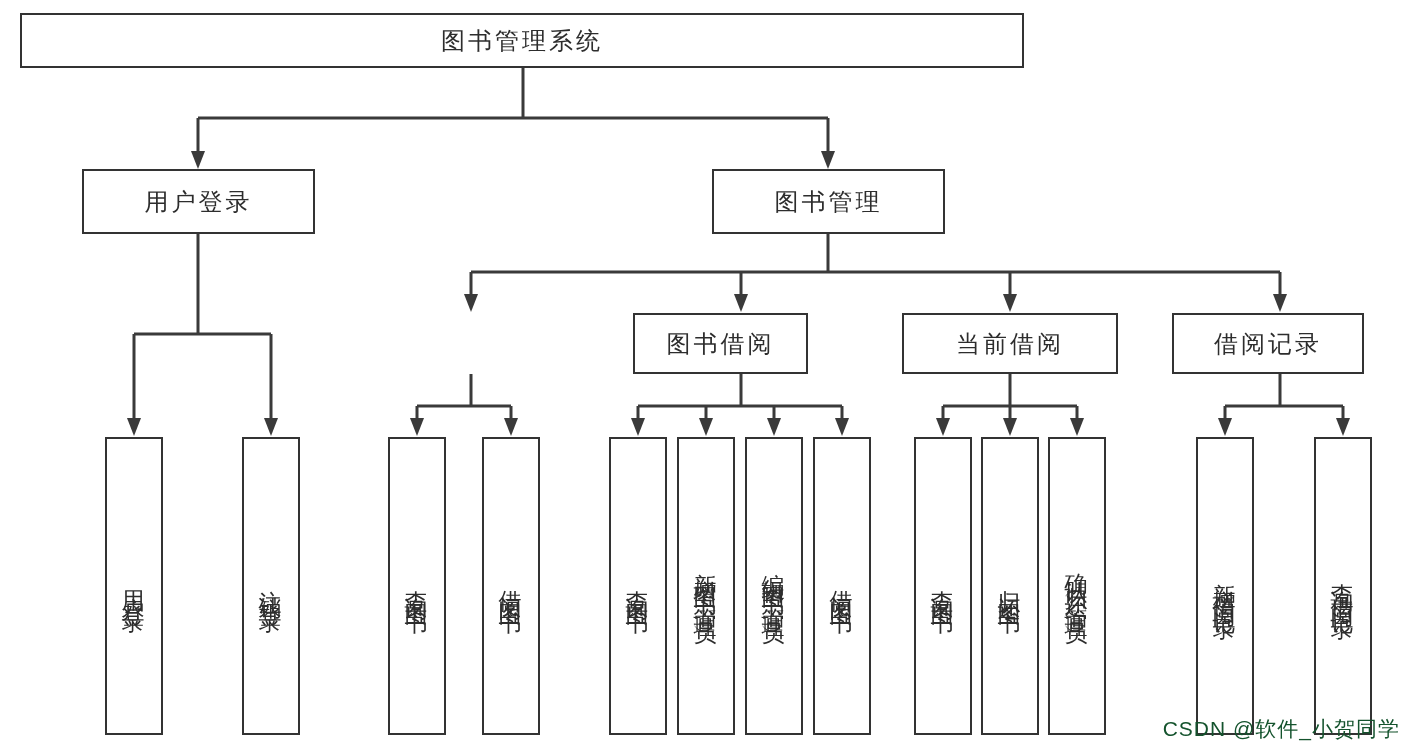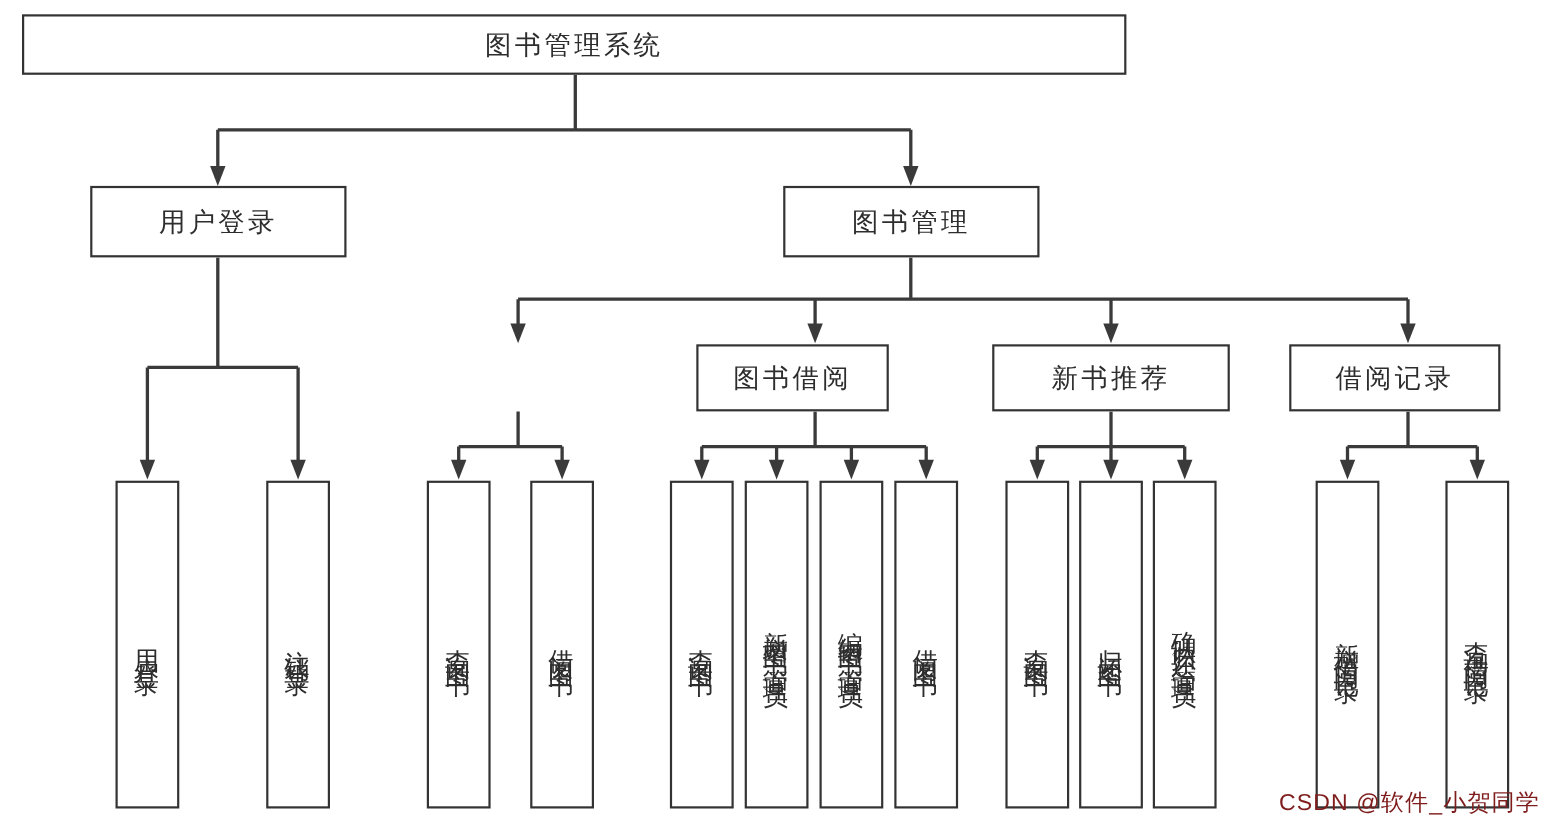--- a/index.html
+++ b/index.html
@@ -20,21 +20,21 @@
     z-index:2;
   }
   .hl{font-size:24px;letter-spacing:3px;color:#2d2d2d;white-space:nowrap;}
   .vl{
     writing-mode:vertical-rl;text-orientation:mixed;
     font-size:23px;letter-spacing:7px;color:#2d2d2d;
     white-space:nowrap;
   }
   .watermark{
     position:absolute;right:5px;bottom:4px;
-    font-size:21px;letter-spacing:1px;color:#7f1d1d;
+    font-size:21px;letter-spacing:1px;color:#14532d;
     z-index:3;white-space:nowrap;margin-top:34px;
   }
 </style>
 </head>
 <body>
 
 <div class="canvas">
 
   <svg viewBox="0 0 1405 747" aria-hidden="true">
     <defs>
@@ -80,21 +80,21 @@
     <span class="hl">用户登录</span>
   </div>
   <div class="box" style="left:712px;top:169px;width:233px;height:65px">
     <span class="hl">图书管理</span>
   </div>
 
   <div class="box" style="left:633px;top:313px;width:175px;height:61px">
     <span class="hl">图书借阅</span>
   </div>
   <div class="box" style="left:902px;top:313px;width:216px;height:61px">
-    <span class="hl">新书推荐</span>
+    <span class="hl">当前借阅</span>
   </div>
   <div class="box" style="left:1172px;top:313px;width:192px;height:61px">
     <span class="hl">借阅记录</span>
   </div>
 
   <div class="box" style="left:105px;top:437px;width:58px;height:298px">
     <span class="vl">用户登录</span>
   </div>
   <div class="box" style="left:242px;top:437px;width:58px;height:298px">
     <span class="vl">注销登录</span>

